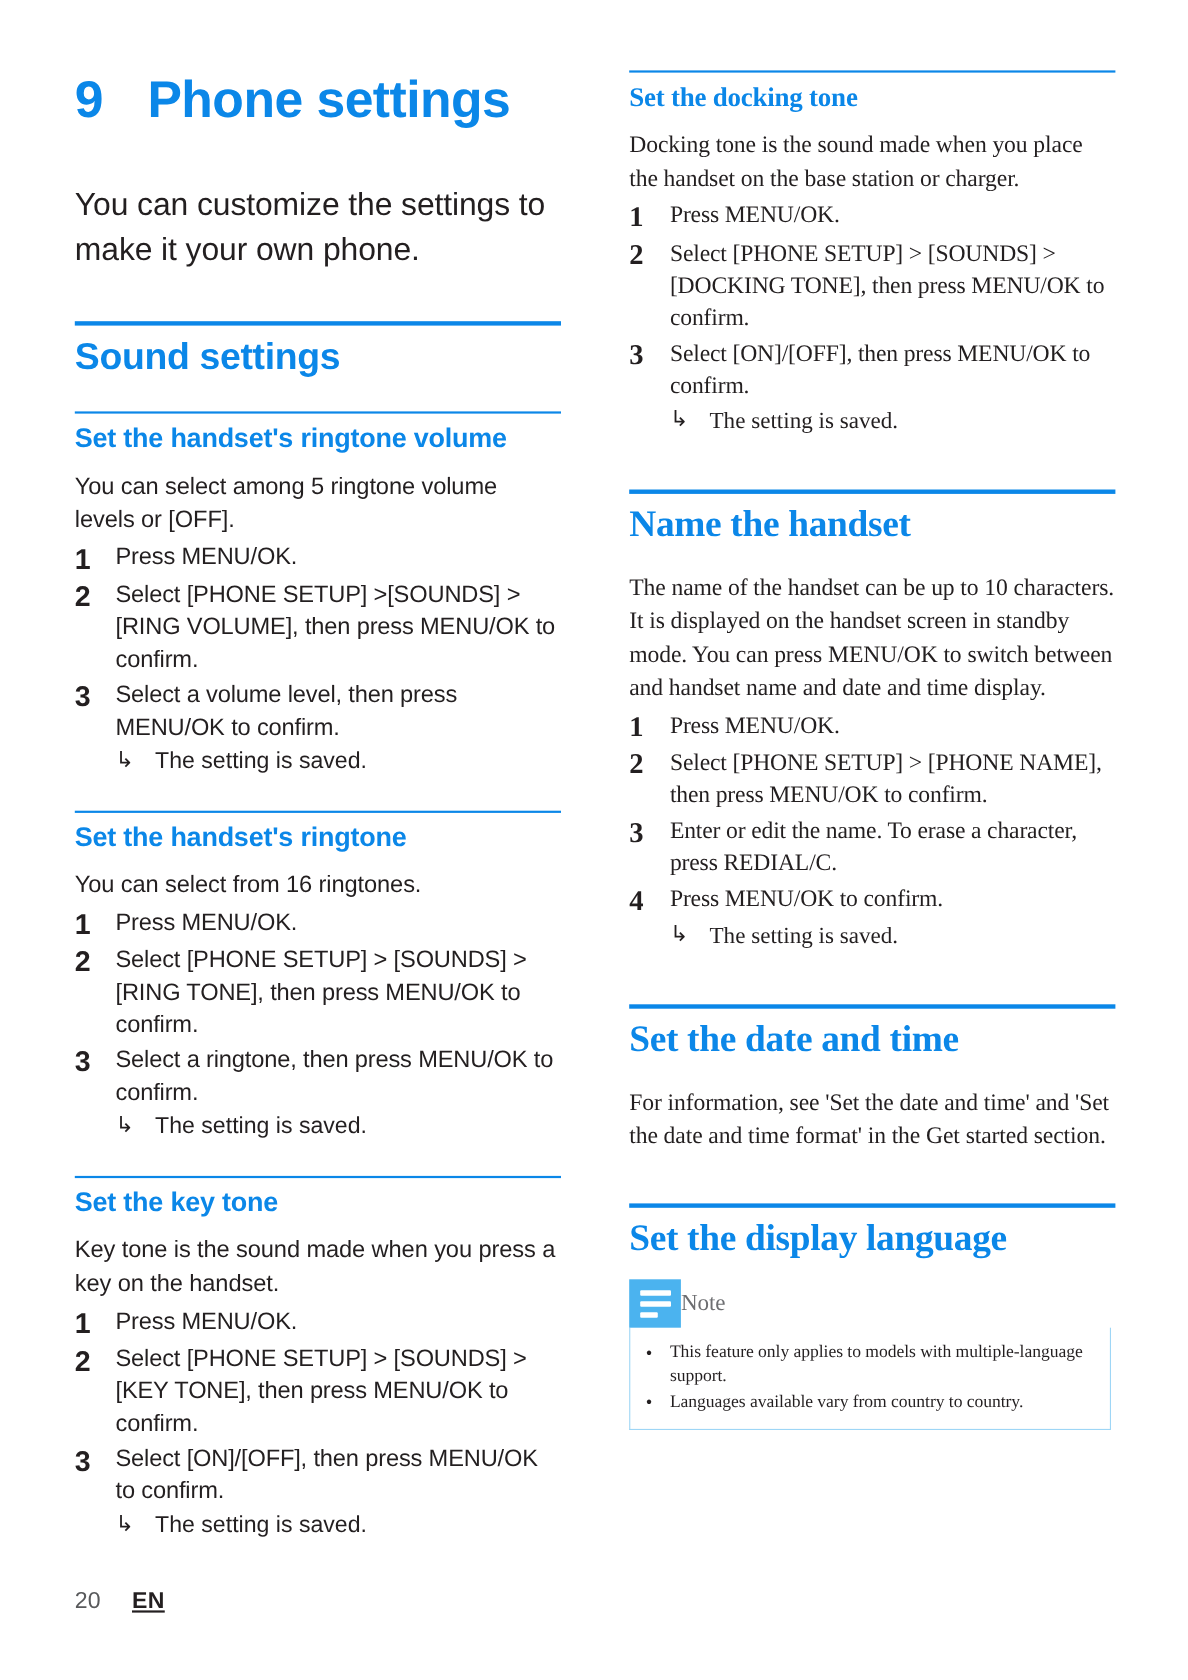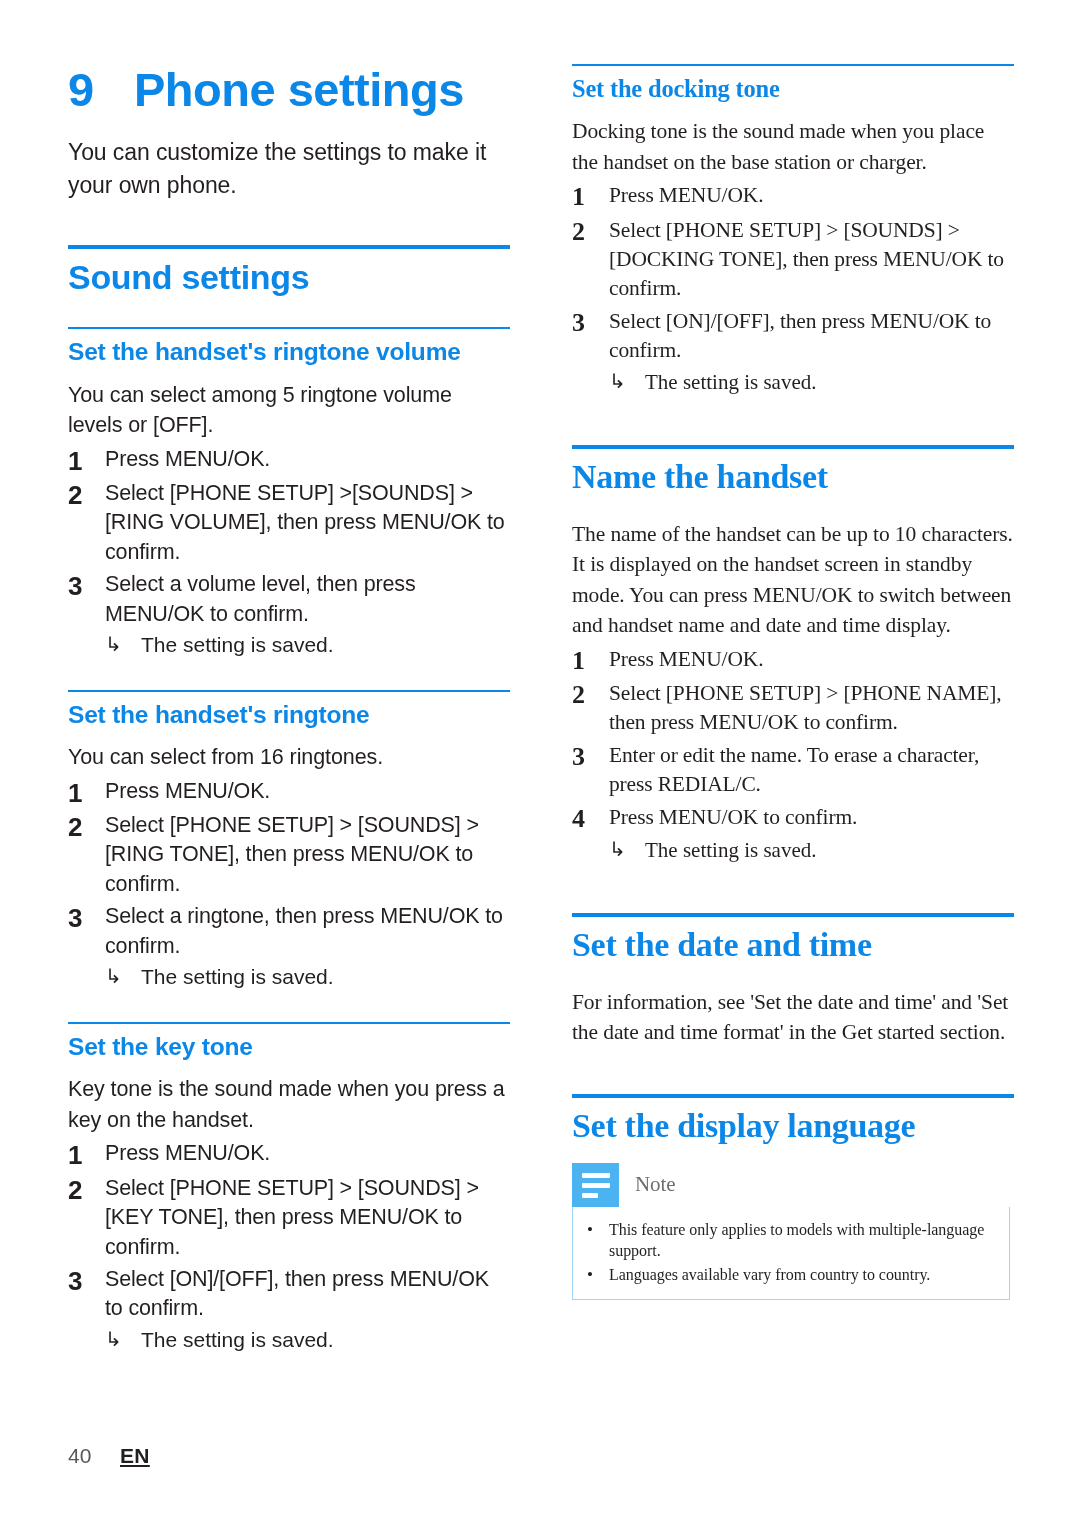--- a/index.html
+++ b/index.html
@@ -43,24 +43,24 @@
     margin: 0 0 0 0;
     padding-top: 2px;
   }
   .chapter-num {
     width: 66px;
     flex: none;
   }
   .chapter-title { flex: 1; }
 
   .intro {
-    font-size: 23px;
+    font-size: 29px;
     line-height: 1.42;
     color: #231f20;
-    margin-top: 22px;
+    margin-top: 52px;
     letter-spacing: -0.1px;
   }
 
   
   .sec {
     margin-top: 44px;
   }
   .sec-rule {
     height: 4px;
     background: #0b87e8;
@@ -166,21 +166,20 @@
     background: #ffffff;
     height: 5px;
     border-radius: 1px;
   }
   .note-icon i.b1 { width: 28px; }
   .note-icon i.b2 { width: 28px; }
   .note-icon i.b3 { width: 16px; margin-right: 12px; }
   .note-label {
     color: #6d6e71;
     font-size: 21px;
-    padding-left: 16px;
     letter-spacing: -0.1px;
   }
   .note-body {
     border: 1px solid #9ed6f6;
     border-top: none;
     padding: 12px 14px 14px 14px;
     box-sizing: border-box;
   }
   .note-list {
     margin: 0;
@@ -394,17 +393,17 @@
               <span class="note-text">Languages available vary from country to country.</span>
             </li>
           </ul>
         </div>
       </div>
     </div>
 
   </div>
 
   <div class="footer">
-    <span class="footer-page">40</span>
+    <span class="footer-page">20</span>
     <span class="footer-lang">EN</span>
   </div>
 
 </div>
 
 </body></html>

